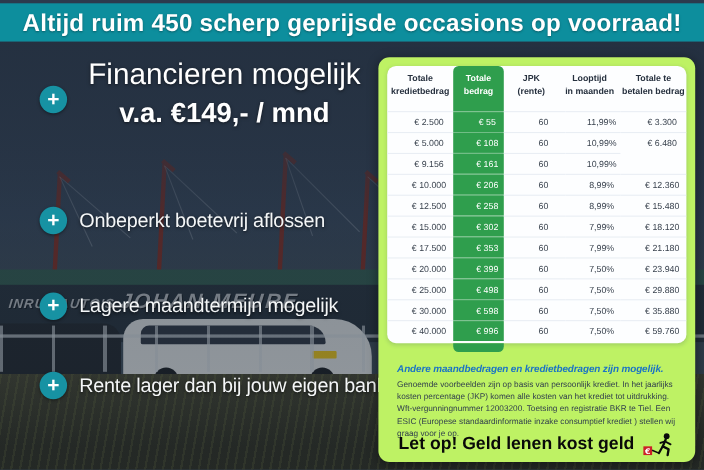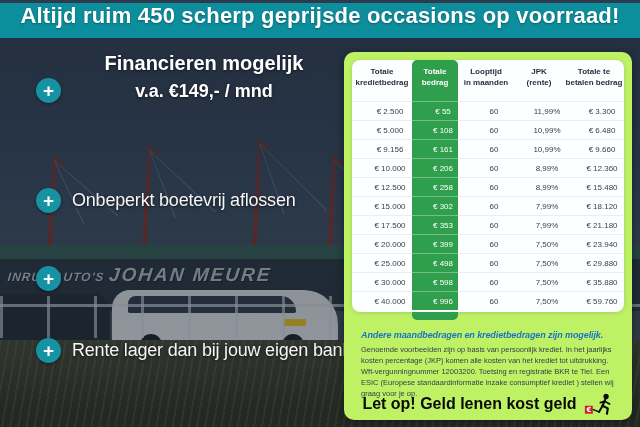--- a/index.html
+++ b/index.html
@@ -1,21 +1,21 @@
 <!DOCTYPE html>
 <html><head>
 <meta charset="utf-8">
 <style>
   html,body{margin:0;padding:0;background:#222;}
   .stage{position:relative;width:640px;height:427px;overflow:hidden;
          background:#2c3b4d;font-family:"Liberation Sans","DejaVu Sans",sans-serif;
          -webkit-font-smoothing:antialiased;}
   
   .banner{position:absolute;top:3px;left:0;right:0;height:35px;background:#0d8e9d;
-          display:flex;justify-content:center;}
+          display:flex;align-items:center;justify-content:center;}
   .banner span{font-size:22px;font-weight:bold;color:#fff;letter-spacing:.2px;
                text-shadow:0 1px 2px rgba(0,0,0,.35);white-space:nowrap;}
   
   .photo{position:absolute;top:38px;left:0;width:640px;height:389px;
          background:linear-gradient(180deg,#2e3d50 0%,#334459 40%,#3a4a58 58%,#3a4a58 100%);}
   .mast{position:absolute;width:4px;background:#7e2a20;transform:rotate(3deg);}
   .mast::after{content:"";position:absolute;top:-4px;left:0;width:14px;height:4px;
                background:#7e2a20;transform:rotate(38deg);transform-origin:left center;}
   .wire{position:absolute;height:1px;background:rgba(195,205,215,.32);transform-origin:left center;}
   .canopy{position:absolute;left:0;top:207px;width:640px;height:14px;background:#2e5a4e;
@@ -46,22 +46,22 @@
     background:repeating-linear-gradient(100deg,rgba(125,135,72,.22) 0 2px,transparent 2px 8px);}
   .shade{position:absolute;inset:0;
     background:linear-gradient(180deg,rgba(36,48,64,.95) 0%,rgba(36,48,64,.82) 20%,
                rgba(30,40,54,.45) 42%,rgba(24,32,43,.38) 100%);}
   
   .plus{width:25px;height:25px;border-radius:50%;background:#1792a3;color:#fff;flex:0 0 25px;
         display:flex;align-items:center;justify-content:center;font-size:19px;font-weight:bold;
         box-shadow:0 1px 3px rgba(0,0,0,.45);line-height:1;}
   .headline{position:absolute;left:66px;top:52px;width:276px;text-align:center;color:#fff;
             text-shadow:0 1px 3px rgba(0,0,0,.55);}
-  .headline .h1{font-size:20px;font-weight:700;}
-  .headline .h2{font-size:18px;font-weight:bold;margin-top:6px;}
+  .headline .h1{font-size:27px;font-weight:400;}
+  .headline .h2{font-size:25px;font-weight:bold;margin-top:6px;}
   .plus-big{position:absolute;left:36px;top:78px;}
   .bullet{position:absolute;left:36px;display:flex;align-items:center;gap:11px;}
   .bullet .label{font-size:18px;color:#f4f6f7;letter-spacing:-.2px;white-space:nowrap;
                  text-shadow:0 1px 3px rgba(0,0,0,.65);}
   .b1{top:188px}.b2{top:266px}.b3{top:338px}
   
   .card{position:absolute;left:344px;top:52px;width:288px;height:368px;background:#bef264;
         border-radius:10px;box-shadow:0 2px 10px rgba(0,0,0,.4);}
   .tablecard{position:absolute;left:8px;top:8px;width:272px;height:252px;background:#fdfeff;
              border-radius:8px;overflow:hidden;box-shadow:0 1px 4px rgba(40,70,100,.2);}
@@ -136,45 +136,46 @@
     <div class="h1">Financieren mogelijk</div>
     <div class="h2">v.a. €149,- / mnd</div>
   </div>
 
   <div class="bullet b1">
     <div class="plus">+</div>
     <div class="label">Onbeperkt boetevrij aflossen</div>
   </div>
   <div class="bullet b2">
     <div class="plus">+</div>
+    <div class="label">Lagere maandtermijn mogelijk</div>
   </div>
   <div class="bullet b3">
     <div class="plus">+</div>
     <div class="label">Rente lager dan bij jouw eigen bank</div>
   </div>
 
   <div class="card">
     <div class="tablecard">
       <div class="thead">
         <div class="th c1">
           <div>Totale</div>
             <div>kredietbedrag</div>
         </div>
         <div class="th c2">
           <div>Totale</div>
             <div>bedrag</div>
         </div>
+        <div class="th c4">
+          <div>JPK</div>
+            <div>(rente)</div>
+        </div>
         <div class="th c3">
           <div>Looptijd</div>
             <div>in maanden</div>
         </div>
-        <div class="th c4">
-          <div>JPK</div>
-            <div>(rente)</div>
-        </div>
         <div class="th c5">
           <div>Totale te</div>
             <div>betalen bedrag</div>
         </div>
       </div>
 
       <div class="tr">
         <div class="td c1">€ 2.500</div>
         <div class="td c2">€ 55</div>
         <div class="td c3">60</div>
@@ -186,21 +187,20 @@
         <div class="td c2">€ 108</div>
         <div class="td c3">60</div>
         <div class="td c4">10,99%</div>
         <div class="td c5">€ 6.480</div>
       </div>
       <div class="tr">
         <div class="td c1">€ 9.156</div>
         <div class="td c2">€ 161</div>
         <div class="td c3">60</div>
         <div class="td c4">10,99%</div>
-        <div class="td c5">€ 9.660</div>
       </div>
       <div class="tr">
         <div class="td c1">€ 10.000</div>
         <div class="td c2">€ 206</div>
         <div class="td c3">60</div>
         <div class="td c4">8,99%</div>
         <div class="td c5">€ 12.360</div>
       </div>
       <div class="tr">
         <div class="td c1">€ 12.500</div>

